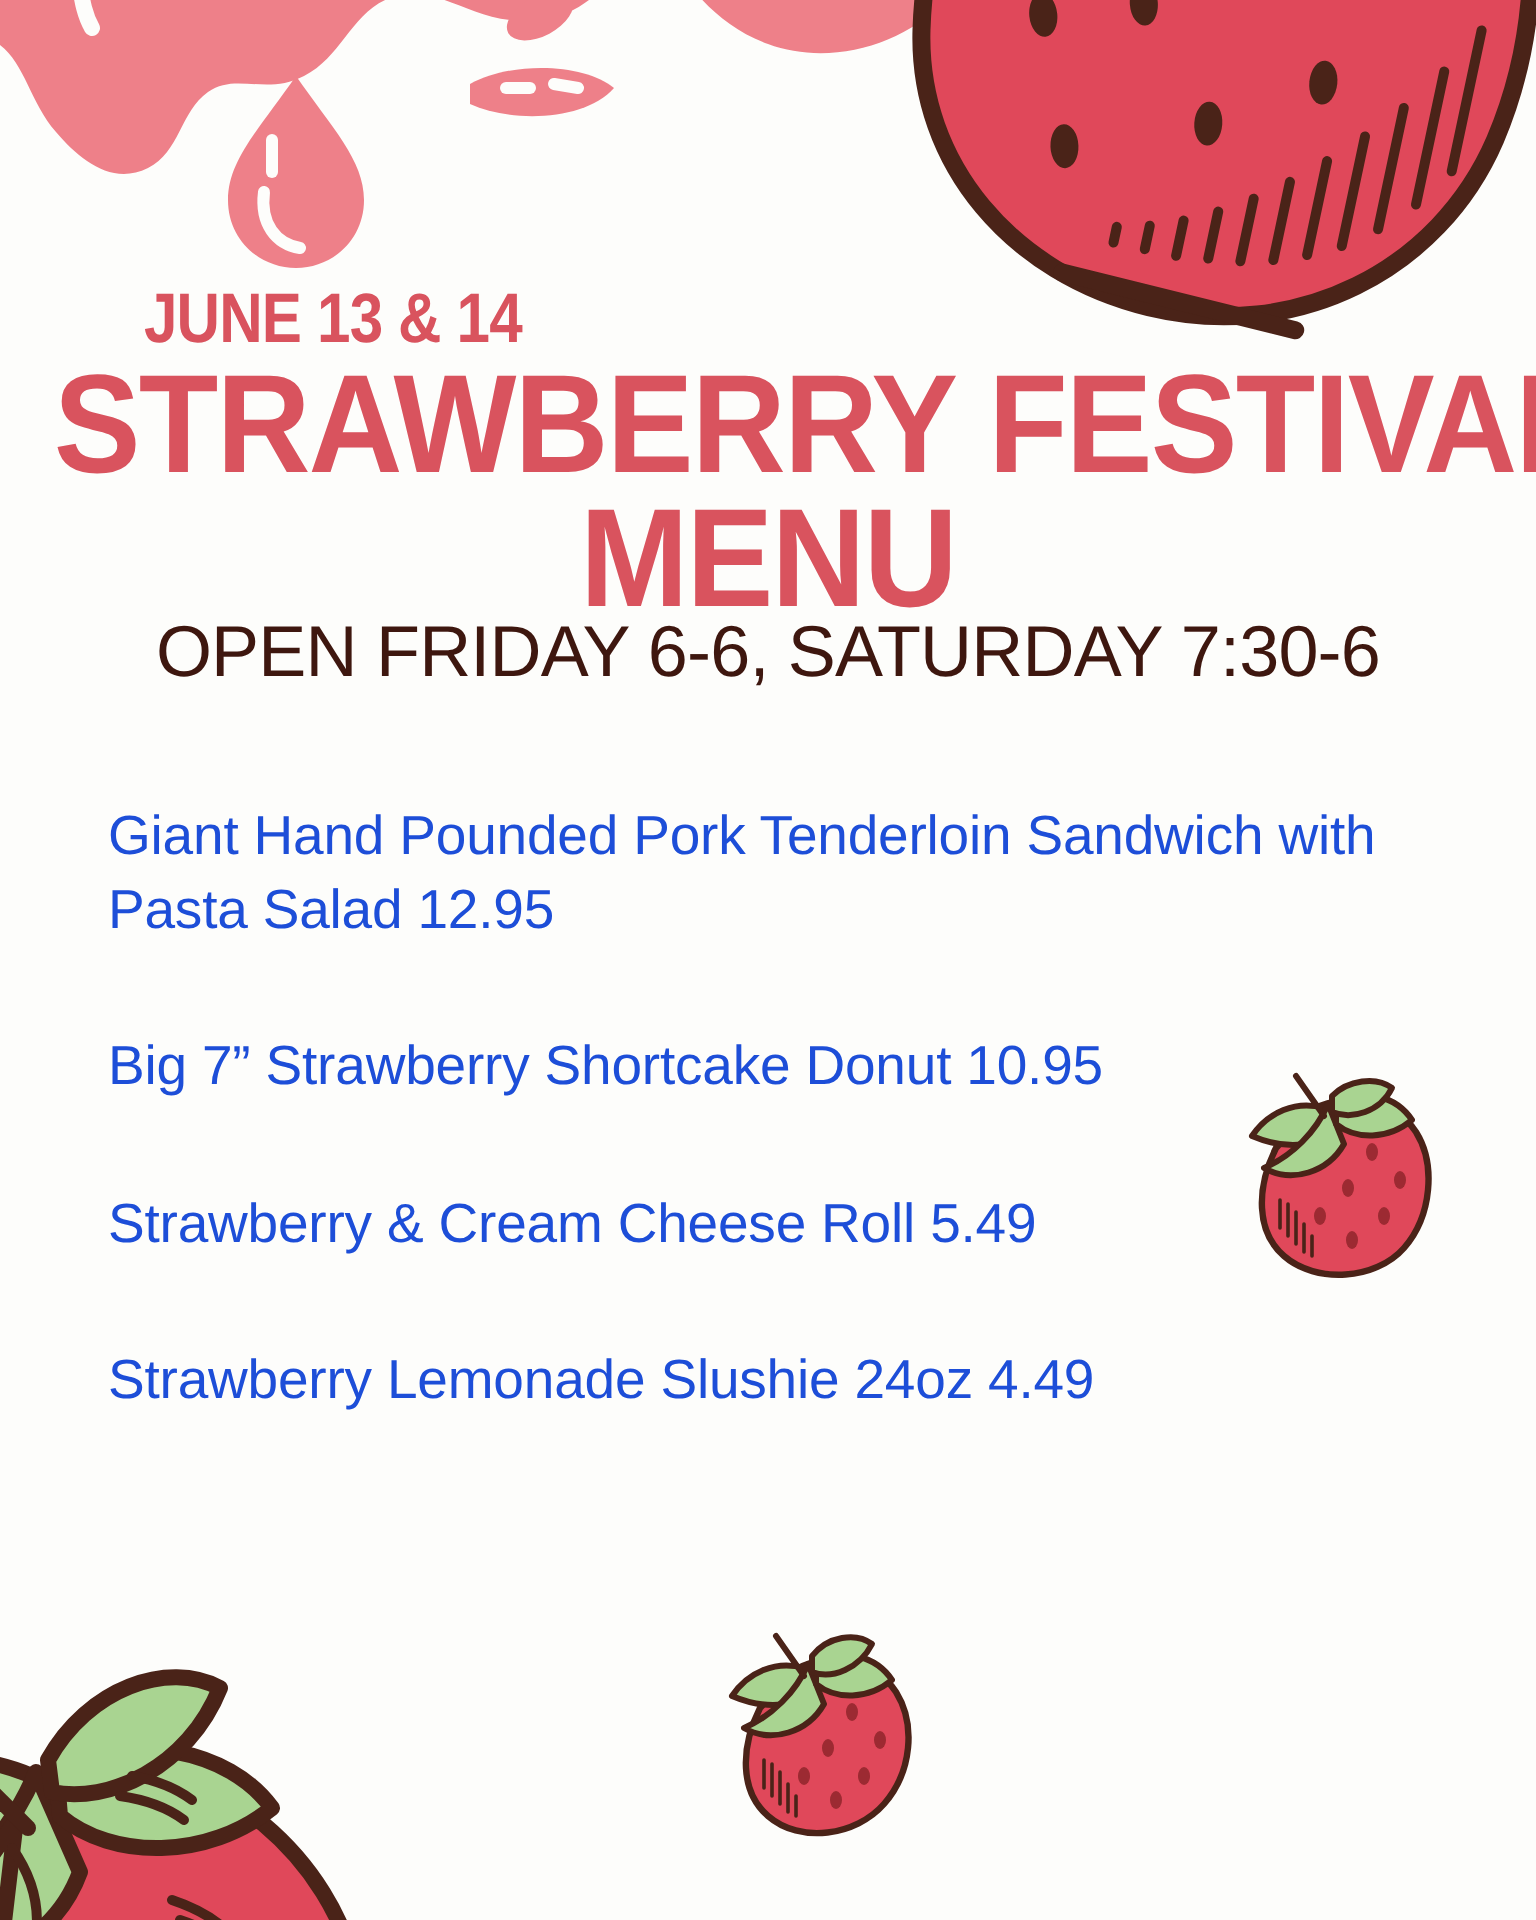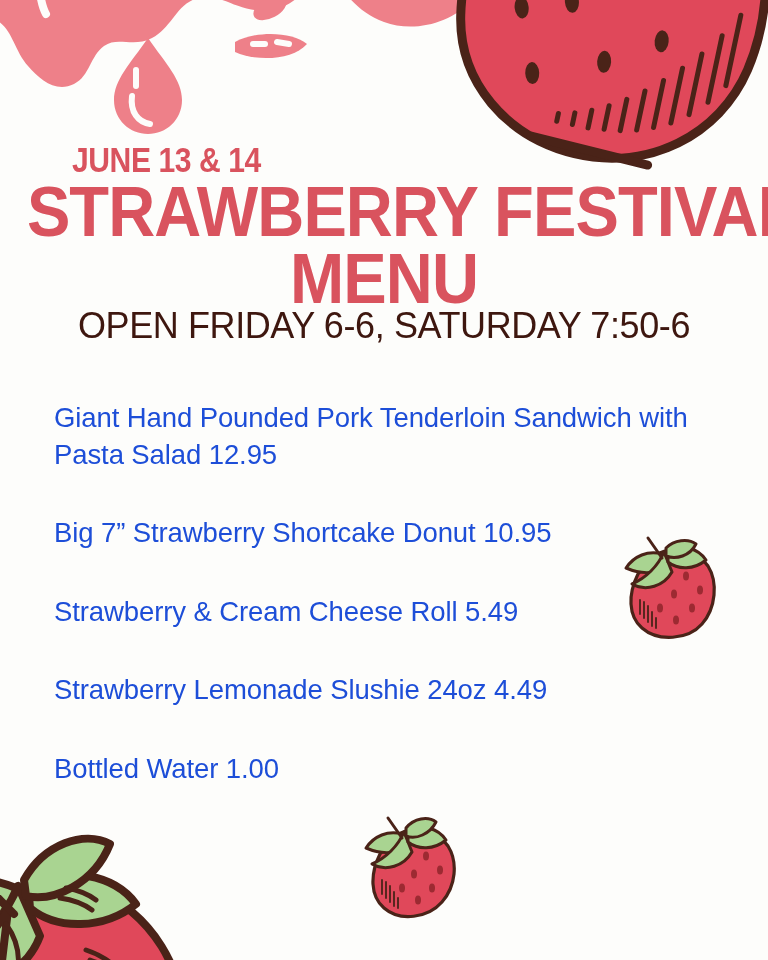--- a/index.html
+++ b/index.html
@@ -270,24 +270,23 @@
 
   <div class="text-layer">
 
     <div id="date-line">JUNE 13 &amp; 14</div>
 
     <div id="title-block">
       <span id="title-line-1">STRAWBERRY FESTIVAL</span>
       <span id="title-line-2">MENU</span>
     </div>
 
-    <div id="hours-line">OPEN FRIDAY 6-6, SATURDAY 7:50-6</div>
+    <div id="hours-line">OPEN FRIDAY 6-6, SATURDAY 7:30-6</div>
 
     <div id="menu-list">
       <div class="menu-item">Giant Hand Pounded Pork Tenderloin Sandwich with Pasta Salad 12.95</div>
       <div class="menu-item">Big 7” Strawberry Shortcake Donut 10.95</div>
       <div class="menu-item">Strawberry &amp; Cream Cheese Roll 5.49</div>
       <div class="menu-item">Strawberry Lemonade Slushie 24oz  4.49</div>
-      <div class="menu-item">Bottled Water 1.00</div>
     </div>
 
   </div>
 </div>
 
 </body></html>

